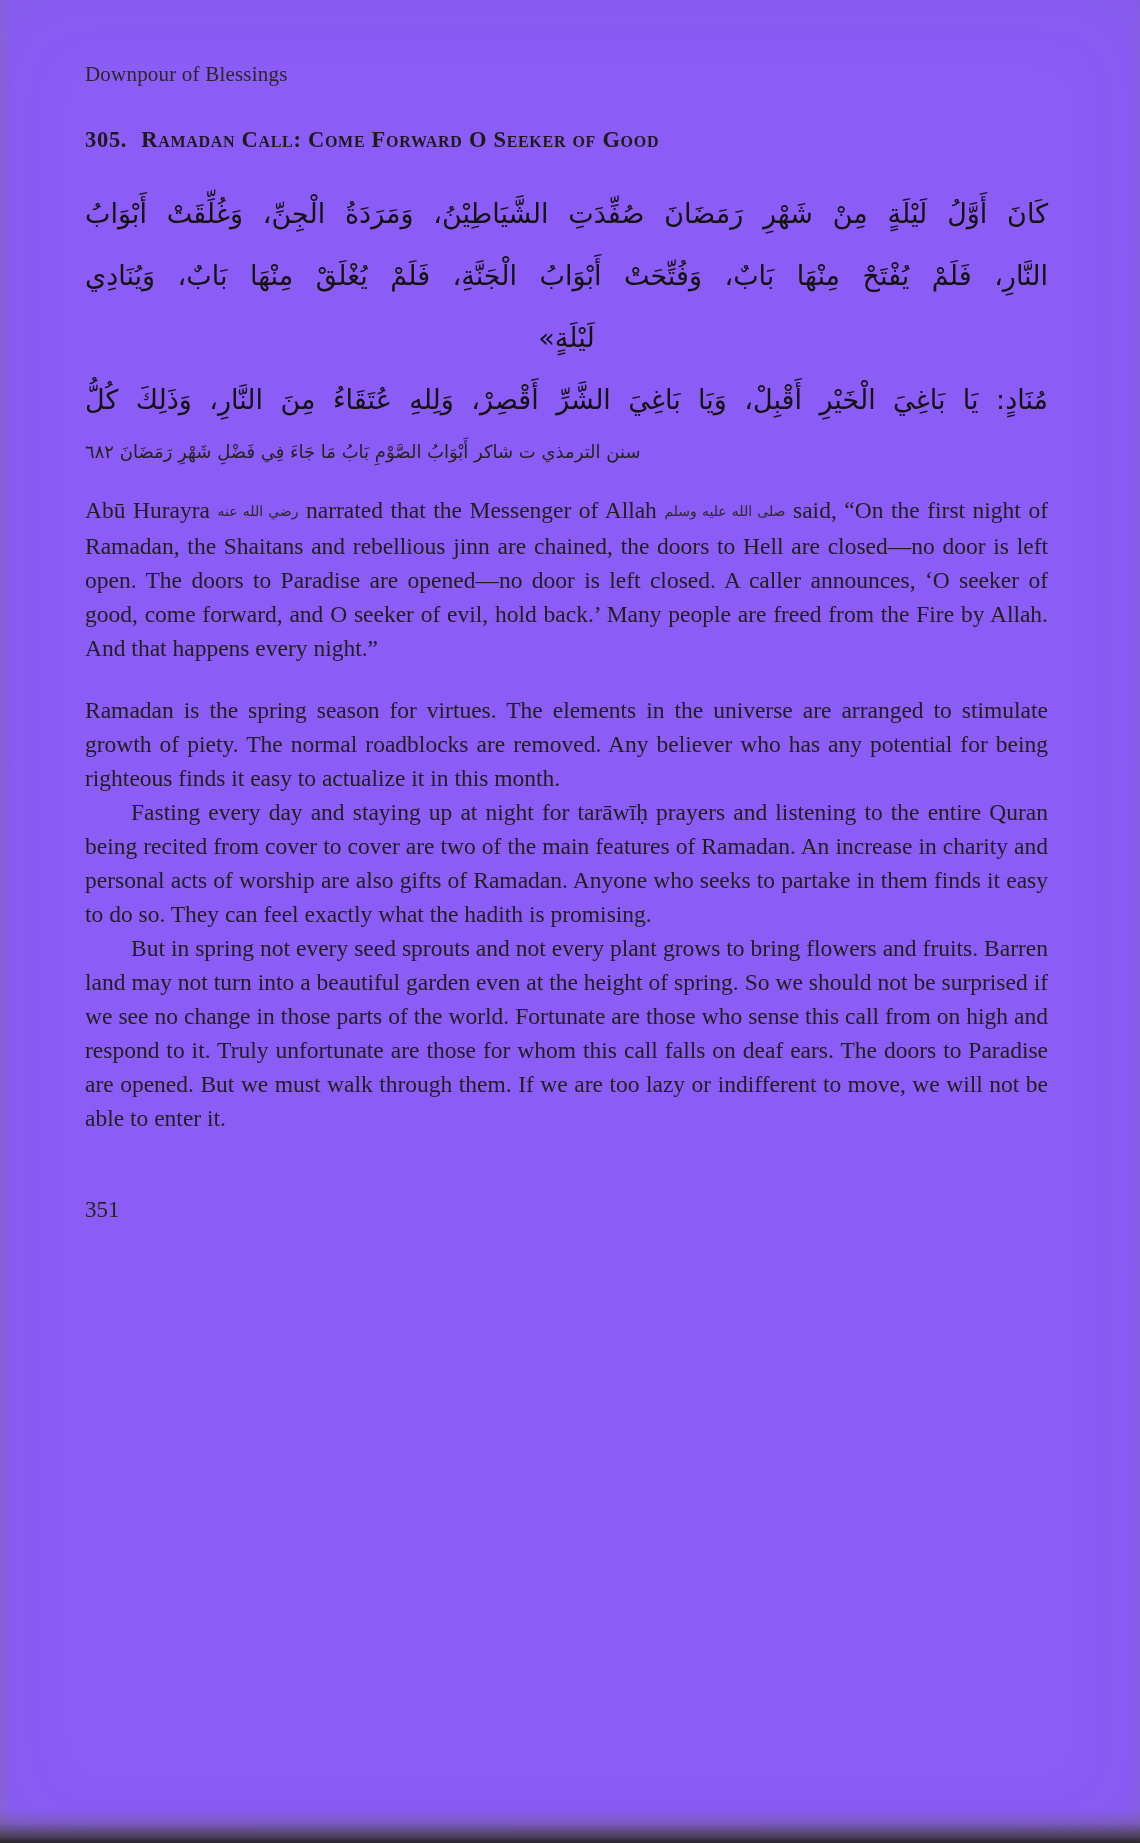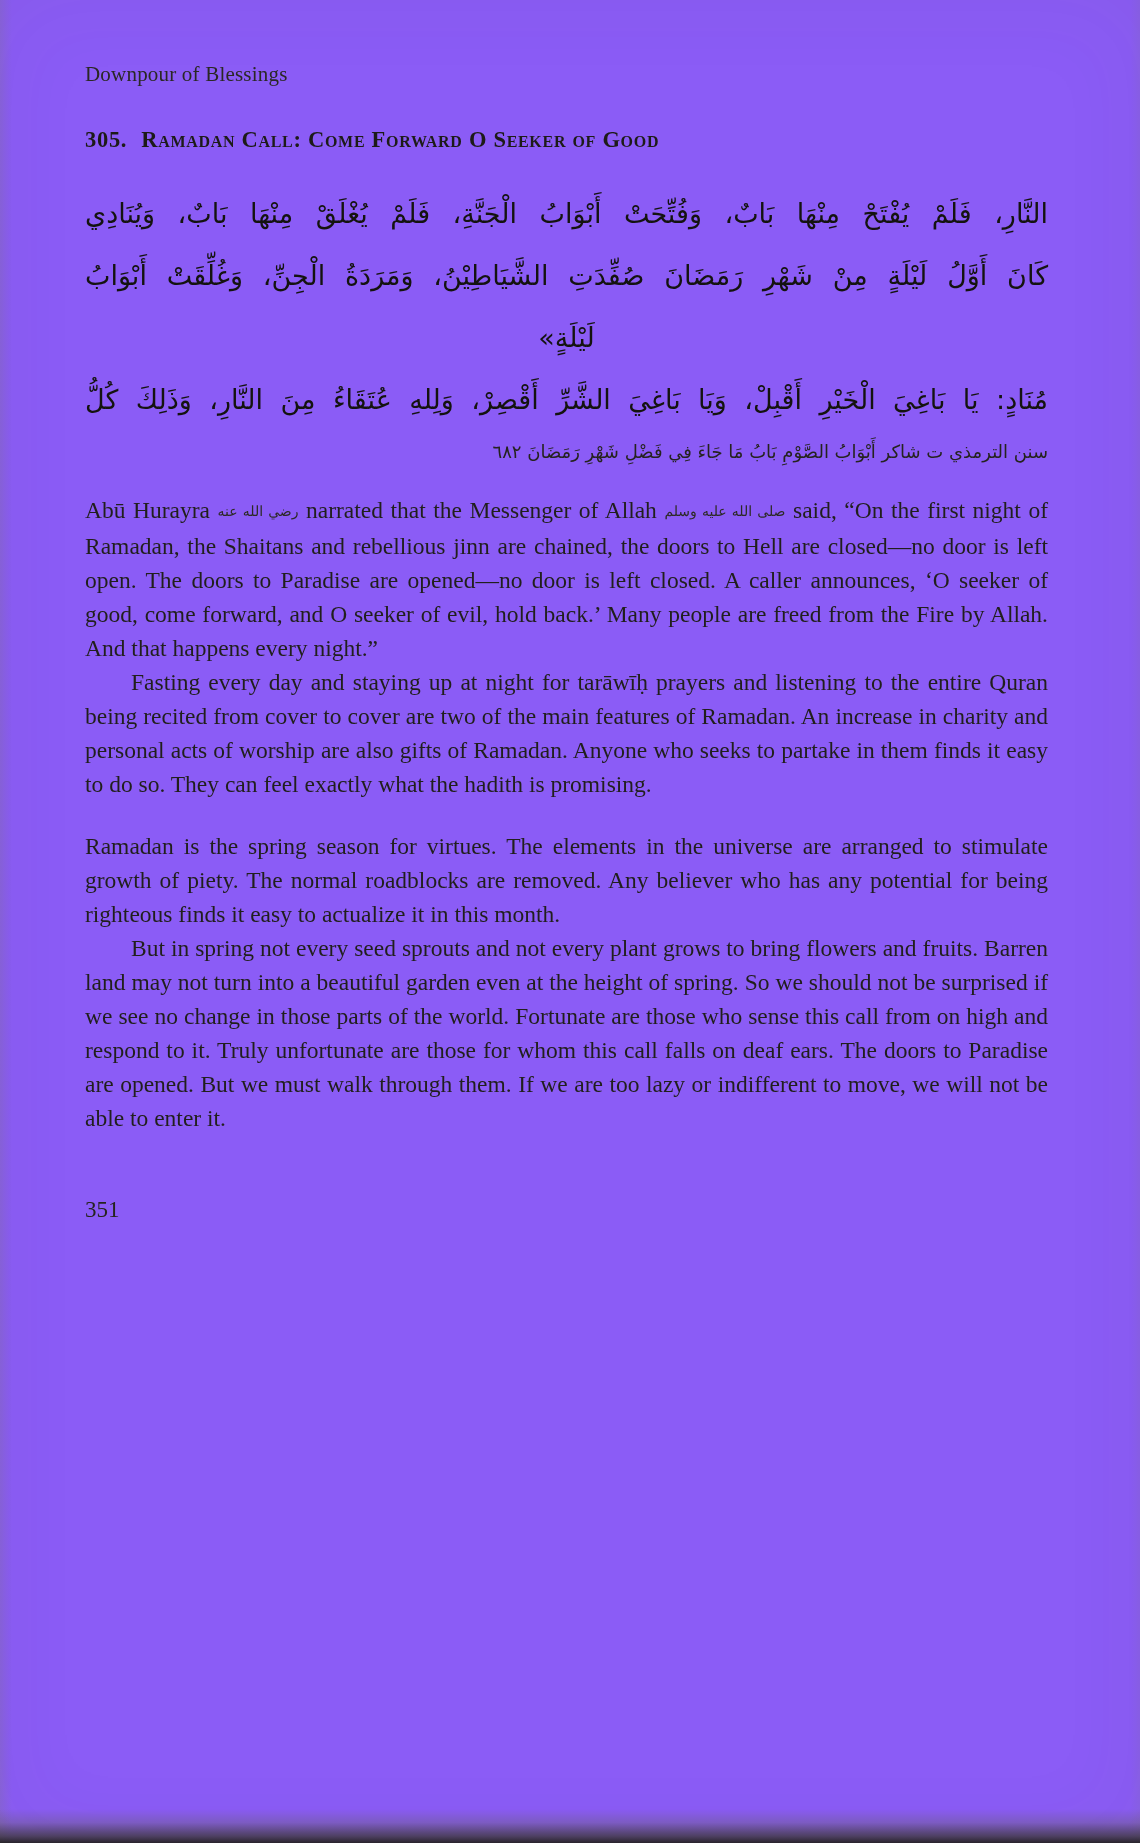--- a/index.html
+++ b/index.html
@@ -42,21 +42,21 @@
     color: #14130f;
   }
   .ar-line { text-align: justify; text-align-last: justify; }
   .ar-line.ar-center { text-align: center; text-align-last: center; }
 
   .source-line {
     margin-top: 4px;
     font-family: "DejaVu Sans", sans-serif;
     font-size: 18px;
     line-height: 34px;
-    text-align: right;
+    text-align: left;
     color: #25231e;
   }
 
   .translation {
     margin: 24px 0 0 0;
     font-size: 23.5px;
     line-height: 34px;
     text-align: justify;
   }
 
@@ -119,33 +119,33 @@
 <div class="page">
   <div class="content">
 
     <div class="running-header">Downpour of Blessings</div>
 
     <h2 class="section-heading">
       <span class="sec-num">305.</span><span>Ramadan Call: Come Forward O Seeker of Good</span>
     </h2>
 
     <div class="arabic-block" dir="rtl" lang="ar">
+      <div class="ar-line">كَانَ أَوَّلُ لَيْلَةٍ مِنْ شَهْرِ رَمَضَانَ صُفِّدَتِ الشَّيَاطِيْنُ، وَمَرَدَةُ الْجِنِّ، وَغُلِّقَتْ أَبْوَابُ</div>
       <div class="ar-line">النَّارِ، فَلَمْ يُفْتَحْ مِنْهَا بَابٌ، وَفُتِّحَتْ أَبْوَابُ الْجَنَّةِ، فَلَمْ يُغْلَقْ مِنْهَا بَابٌ، وَيُنَادِي</div>
-      <div class="ar-line">كَانَ أَوَّلُ لَيْلَةٍ مِنْ شَهْرِ رَمَضَانَ صُفِّدَتِ الشَّيَاطِيْنُ، وَمَرَدَةُ الْجِنِّ، وَغُلِّقَتْ أَبْوَابُ</div>
       <div class="ar-line ar-center">لَيْلَةٍ»</div>
       <div class="ar-line">مُنَادٍ: يَا بَاغِيَ الْخَيْرِ أَقْبِلْ، وَيَا بَاغِيَ الشَّرِّ أَقْصِرْ، وَلِلهِ عُتَقَاءُ مِنَ النَّارِ، وَذَلِكَ كُلُّ</div>
     </div>
 
     <div class="source-line" dir="rtl" lang="ar">سنن الترمذي ت شاكر أَبْوَابُ الصَّوْمِ بَابُ مَا جَاءَ فِي فَضْلِ شَهْرِ رَمَضَانَ ٦٨٢</div>
 
     <p class="translation"><span>Abū Hurayra </span><span class="honorific" lang="ar">رضي الله عنه</span><span> narrated that the Messenger of Allah </span><span class="honorific" lang="ar">صلى الله عليه وسلم</span><span> said, “On the first night of Ramadan, the Shaitans and rebellious jinn are chained, the doors to Hell are closed—no door is left open. The doors to Paradise are opened—no door is left closed. A caller announces, ‘O seeker of good, come forward, and O seeker of evil, hold back.’ Many people are freed from the Fire by Allah. And that happens every night.”</span></p>
 
+    <p class="para first-commentary">Ramadan is the spring season for virtues. The elements in the universe are arranged to stimulate growth of piety. The normal roadblocks are removed. Any believer who has any potential for being righteous finds it easy to actualize it in this month.</p>
+
     <p class="para indent">Fasting every day and staying up at night for tarāwīḥ prayers and listening to the entire Quran being recited from cover to cover are two of the main features of Ramadan. An increase in charity and personal acts of worship are also gifts of Ramadan. Anyone who seeks to partake in them finds it easy to do so. They can feel exactly what the hadith is promising.</p>
-
-    <p class="para first-commentary">Ramadan is the spring season for virtues. The elements in the universe are arranged to stimulate growth of piety. The normal roadblocks are removed. Any believer who has any potential for being righteous finds it easy to actualize it in this month.</p>
 
     <p class="para indent">But in spring not every seed sprouts and not every plant grows to bring flowers and fruits. Barren land may not turn into a beautiful garden even at the height of spring. So we should not be surprised if we see no change in those parts of the world. Fortunate are those who sense this call from on high and respond to it. Truly unfortunate are those for whom this call falls on deaf ears. The doors to Paradise are opened. But we must walk through them. If we are too lazy or indifferent to move, we will not be able to enter it.</p>
 
 
     <div class="page-number">351</div>
   </div>
 
   <div class="edge-left"></div>
   <div class="edge-right"></div>
   <div class="scan-edge-bottom"></div>

